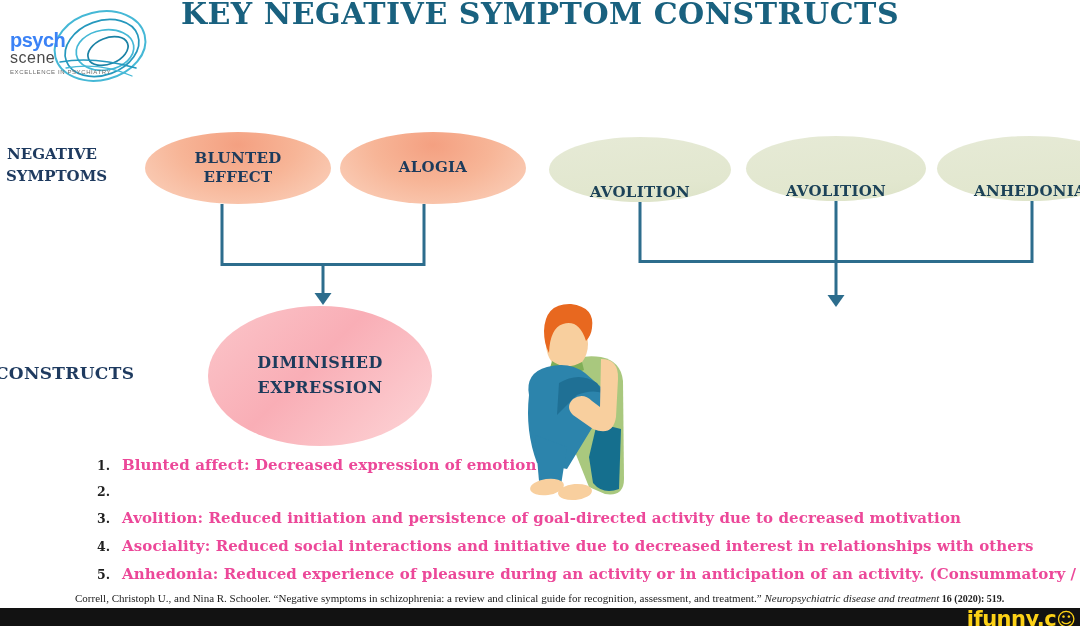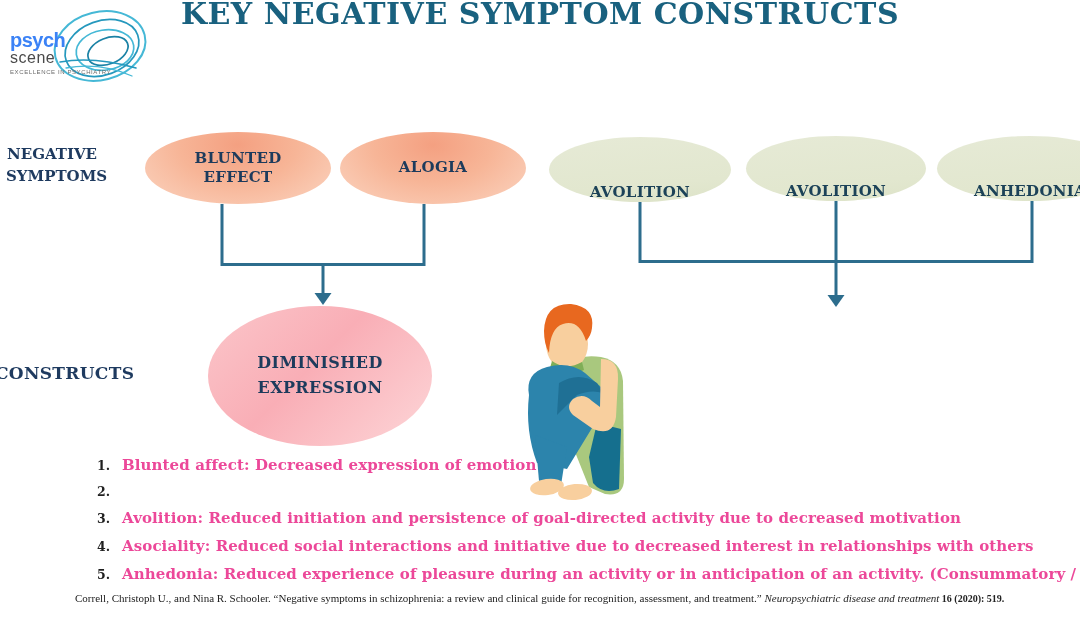--- a/index.html
+++ b/index.html
@@ -175,14 +175,19 @@
     <div class="def-row">
       <span class="def-num">5.</span>
       <span class="def-text">Anhedonia: Reduced experience of pleasure during an activity or in anticipation of an activity. (Consummatory / Motivational Anhedonia)</span>
     </div>
   </div>
 
   <div class="citation">
     <span>Correll, Christoph U., and Nina R. Schooler. “Negative symptoms in schizophrenia: a review and clinical guide for recognition, assessment, and treatment.” </span><span class="cit-italic">Neuropsychiatric disease and treatment</span><span class="cit-bold"> 16 (2020): 519.</span>
   </div>
 
+  <div class="wm-bar">
+    <div class="wm-text">
+      <span>ifunny.c</span><span class="wm-smiley">☺</span>
+    </div>
+  </div>
 
 </div>
 
 </body></html>

